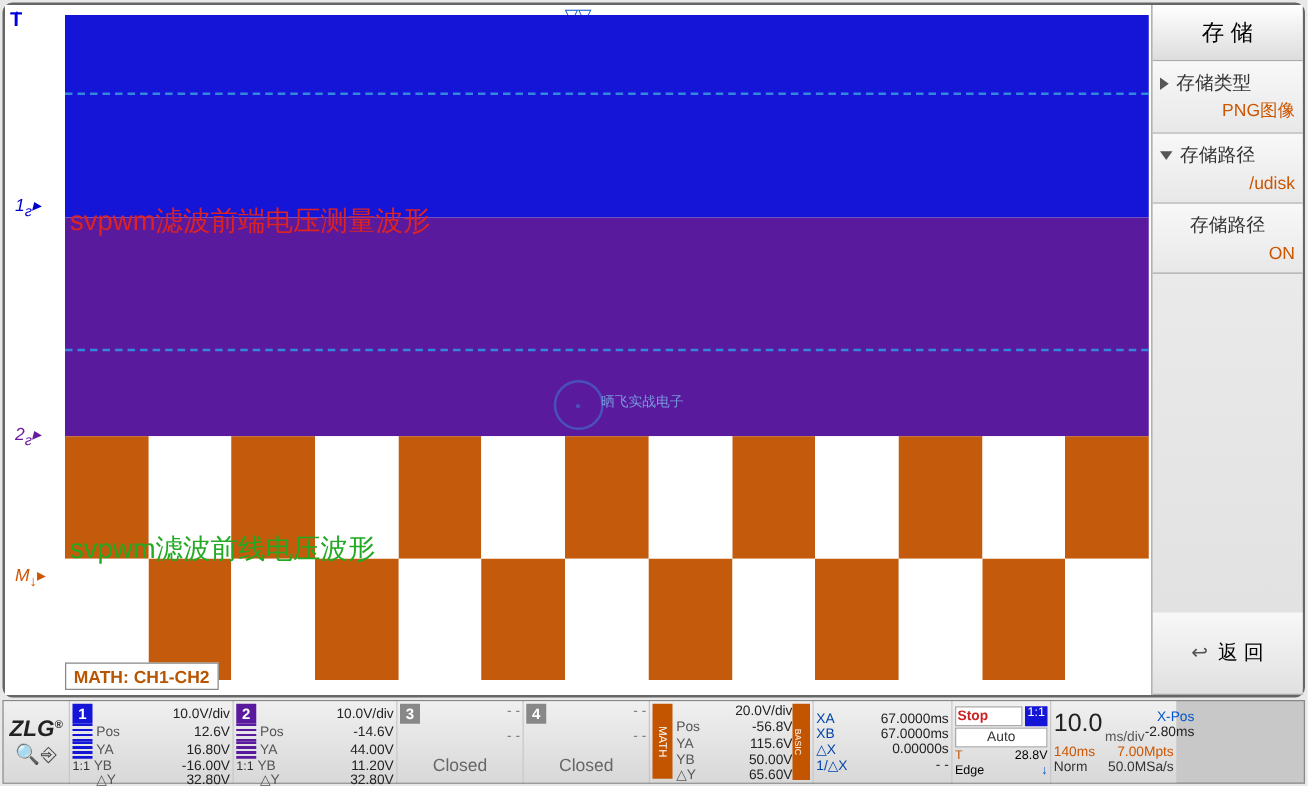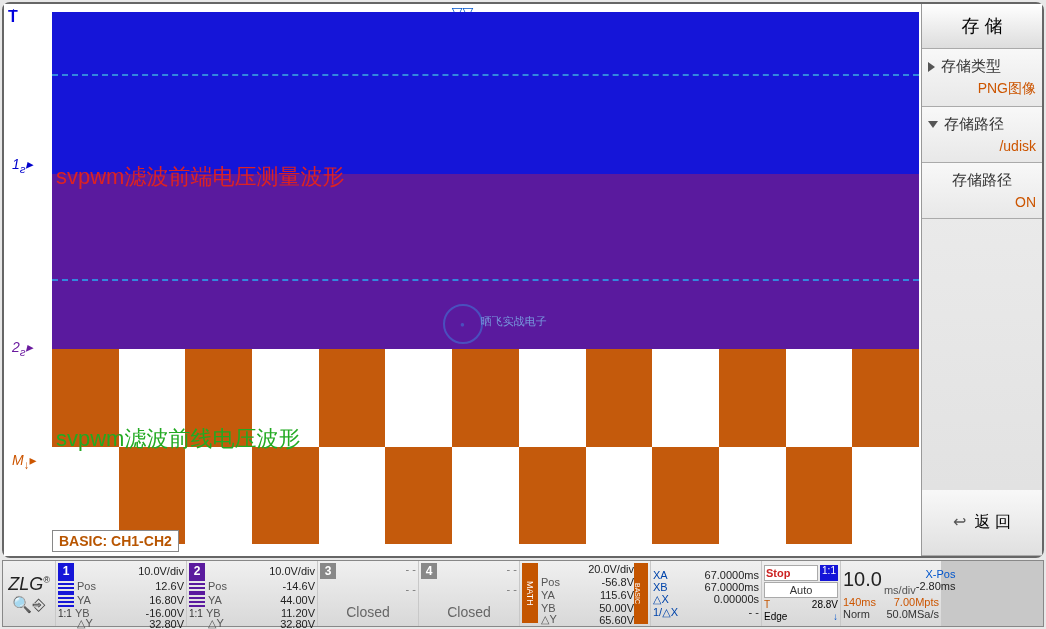--- a/index.html
+++ b/index.html
@@ -43,21 +43,21 @@
 .side-item-value { color: #cc5500; text-align: right; margin-top: 4px; font-size: 14px; }
 .side-button { flex: 0 0 auto; padding: 22px 4px; text-align: center; font-size: 16px; background: linear-gradient(to bottom, #f8f8f8, #e0e0e0); border-bottom: 1px solid #aaa; cursor: pointer; }
 .side-spacer { flex: 1; }
 .triangle-right { display: inline-block; width: 0; height: 0; border-top: 5px solid transparent; border-bottom: 5px solid transparent; border-left: 7px solid #555; margin-right: 6px; }
 .triangle-down { display: inline-block; width: 0; height: 0; border-left: 5px solid transparent; border-right: 5px solid transparent; border-top: 7px solid #555; margin-right: 6px; }
 .back-arrow { display: inline-block; margin-right: 8px; color: #555; }
 
 .bottom-bar { position: absolute; bottom: 2px; left: 2px; right: 2px; height: 67px; display: flex; gap: 1px; background: #c8c8c8; border: 1px solid #888; }
 
 .logo-section { width: 52px; display: flex; flex-direction: column; justify-content: center; align-items: center; background: linear-gradient(#f0f0f0, #d8d8d8); }
-.logo-text { font-style: italic; font-weight: normal; font-size: 18px; color: #222; }
+.logo-text { font-style: italic; font-weight: bold; font-size: 18px; color: #222; }
 .logo-icon { font-size: 16px; color: #444; }
 
 .channel-box { display: flex; flex-direction: column; background: linear-gradient(#f0f0f0, #d8d8d8); font-size: 11px; padding: 2px; }
 .ch-row { display: flex; gap: 3px; height: 16px; align-items: center; }
 .ch-num { width: 16px; height: 16px; color: white; font-weight: bold; display: flex; align-items: center; justify-content: center; font-size: 12px; }
 .ch-num.ch1 { background: #1515d8; }
 .ch-num.ch2 { background: #5a1a9e; }
 .ch-num.ch3, .ch-num.ch4 { background: #888; }
 .ch-math { width: 16px; height: 60px; background: #c45500; color: white; font-size: 9px; writing-mode: vertical-lr; text-align: center; display: flex; align-items: center; justify-content: center; }
 .ch-label { color: #555; width: 22px; }
@@ -146,21 +146,21 @@
     <span class="ch1-marker"><span>1</span><sub>ƨ</sub>▸</span>
     <span class="ch2-marker"><span>2</span><sub>ƨ</sub>▸</span>
     <span class="math-marker"><i>M</i><sub>↓</sub>▸</span>
 
     <div class="red-text">svpwm滤波前端电压测量波形</div>
     <div class="green-text">svpwm滤波前线电压波形</div>
 
     <div class="watermark">●</div>
     <div class="watermark-text">晒飞实战电子</div>
 
-    <div class="math-label">BASIC: CH1-CH2</div>
+    <div class="math-label">MATH: CH1-CH2</div>
   </div>
 
   <div class="side-panel">
     <div class="side-header">存 储</div>
     <div class="side-item">
       <div class="side-item-title">
           <span class="triangle-right"></span>
           <span>存储类型</span>
         </div>
       <div class="side-item-value">PNG图像</div>

